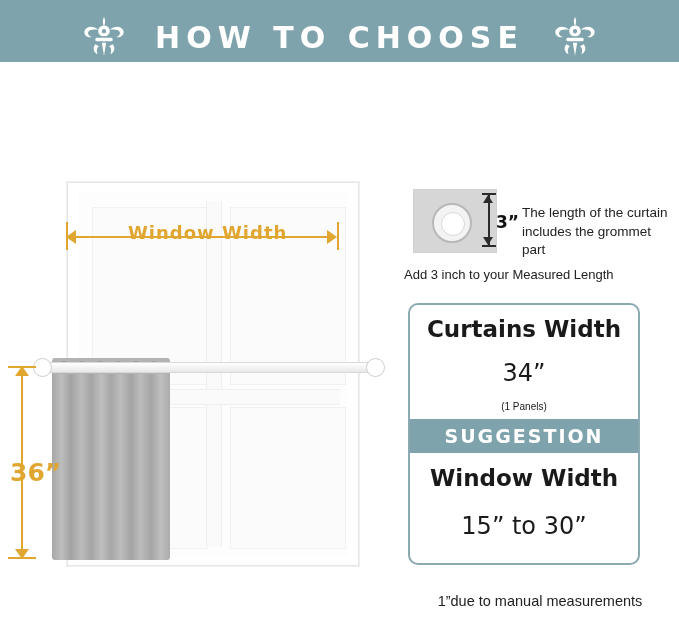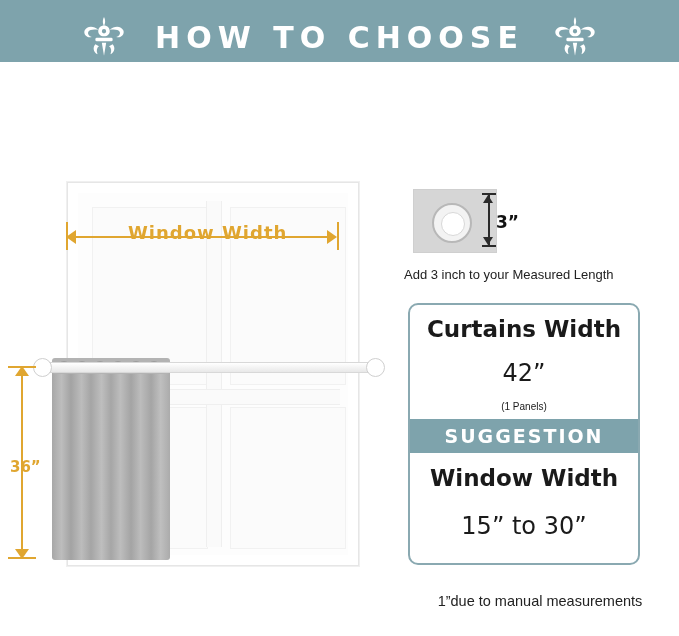--- a/index.html
+++ b/index.html
@@ -83,21 +83,21 @@
     position:absolute;top:299px;width:10px;height:10px;border-radius:50%;
     background:#fafafa;border:1px solid #9a9a9a;
   }
 
   
   .label-gold{
     position:absolute;color:#e0a630;font-weight:bold;
     font-family:"DejaVu Sans", sans-serif;
   }
   .ww-label{left:128px;top:160px;font-size:18px;letter-spacing:1px;}
-  .h-label{left:10px;top:396px;font-size:15px;}
+  .h-label{left:10px;top:396px;font-size:25px;}
 
   .meas-line{position:absolute;background:#e0a630;}
   .h-arrow-line{left:72px;top:174px;width:262px;height:2px;}
   .v-arrow-line{left:21px;top:305px;width:2px;height:192px;}
   .tick{position:absolute;background:#e0a630;}
   .tick-v-left{left:66px;top:160px;width:2px;height:28px;}
   .tick-v-right{left:337px;top:160px;width:2px;height:28px;}
   .tick-h-top{left:8px;top:304px;width:28px;height:2px;}
   .tick-h-bot{left:8px;top:495px;width:28px;height:2px;}
   .arw{position:absolute;width:0;height:0;}
@@ -237,25 +237,26 @@
       <div class="ring-inner"></div>
     </div>
   </div>
   <div class="g-dim-line"></div>
   <div class="g-dim-cap t"></div>
   <div class="g-dim-cap b"></div>
   <div class="g-arw t"></div>
   <div class="g-arw b"></div>
   <div class="g-dim-text">3”</div>
 
+  <div class="grommet-note">The length of the curtain includes the grommet part</div>
   <div class="add-note">Add 3 inch to your Measured Length</div>
 
   <div class="card">
     <div class="card-row card-title">Curtains Width</div>
-    <div class="card-row card-value">42”</div>
+    <div class="card-row card-value">34”</div>
     <div class="card-row card-sub">(1 Panels)</div>
     <div class="card-row card-banner">SUGGESTION</div>
     <div class="card-row card-title2">Window Width</div>
     <div class="card-row card-range">15” to 30”</div>
   </div>
 
   <div class="deviation">
     <br>
     <span>1”due to manual measurements</span>
   </div>

